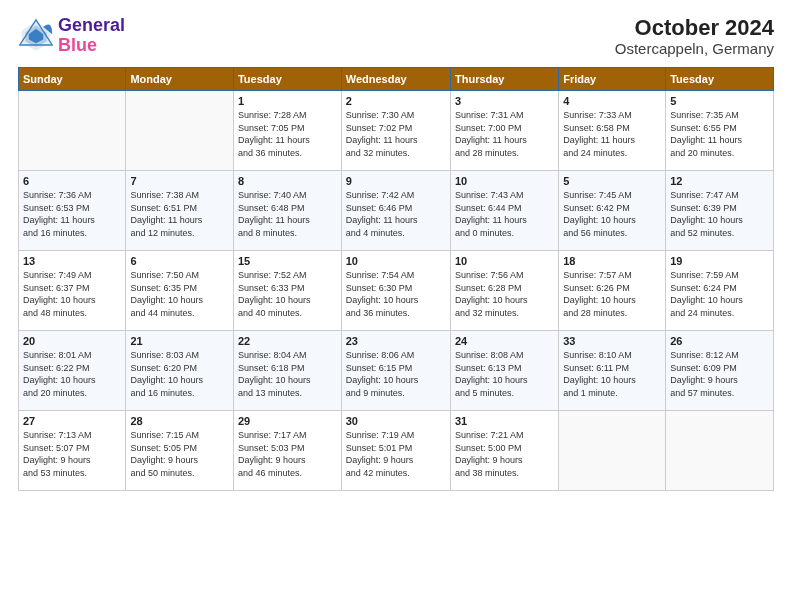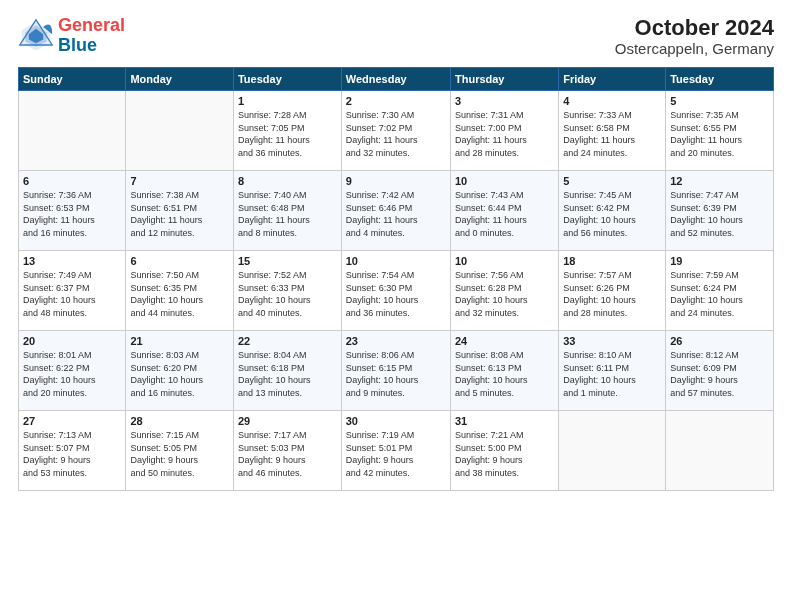--- a/index.html
+++ b/index.html
@@ -41,21 +41,21 @@
     .location {
       font-size: 15px;
       color: #404040;
     }
     .calendar {
       width: 100%;
       border-collapse: collapse;
       font-size: 9.5px;
     }
     .calendar th {
-      background-color: #0c4a6e;
+      background-color: #a16207;
       color: #fff;
       padding: 5px 4px;
       text-align: left;
       font-size: 11px;
       font-weight: bold;
       border: 1px solid #2a6aaa;
     }
     .calendar td {
       border: 1px solid #ccc;
       vertical-align: top;
@@ -92,23 +92,23 @@
     <div class="logo">
       <svg class="logo-icon" viewBox="0 0 40 40">
         <polygon points="20,4 36,14 36,28 20,36 4,28 4,14" fill="#3a7fc1" opacity="0.15"></polygon>
         <polygon points="20,8 32,16 32,26 20,32 8,26 8,16" fill="#3a7fc1" opacity="0.3"></polygon>
         <polygon points="20,12 28,18 28,24 20,28 12,24 12,18" fill="#3a7fc1"></polygon>
         <path d="M20,2 L38,30 L2,30 Z" fill="none" stroke="#3a7fc1" stroke-width="1.5"></path>
         <path d="M28,10 Q38,2 38,18" fill="#3a7fc1" stroke="none"></path>
       </svg>
       <div>
         <div style="font-size:18px;font-weight:bold;color:#1a1a2e;line-height:1.1;">
-          <span style="color:#ef4444;">General</span>
+          <span style="color:#4c1d95;">General</span>
         </div>
-        <div style="font-size:18px;font-weight:bold;color:#0369a1;line-height:1.1;">Blue</div>
+        <div style="font-size:18px;font-weight:bold;color:#ec4899;line-height:1.1;">Blue</div>
       </div>
     </div>
     <div class="title-block">
       <div class="month-title">October 2024</div>
       <div class="location">Ostercappeln, Germany</div>
     </div>
   </div>
 
   <table class="calendar">
     <thead>

